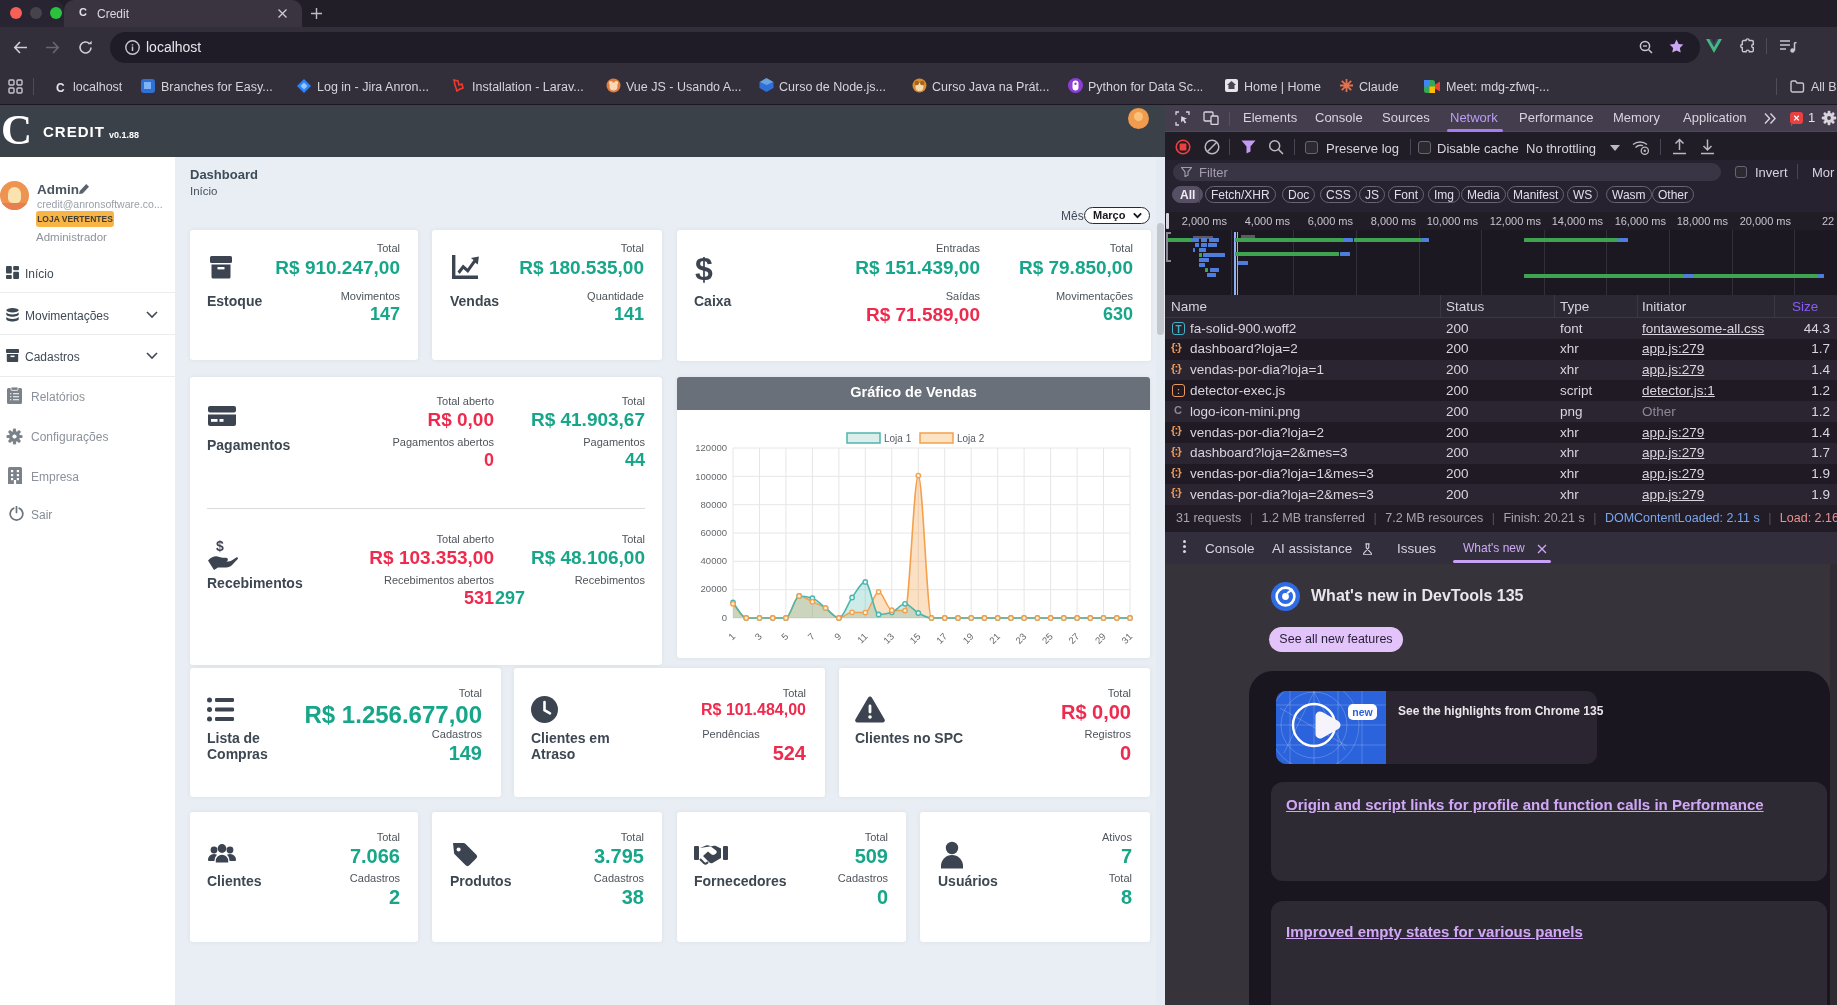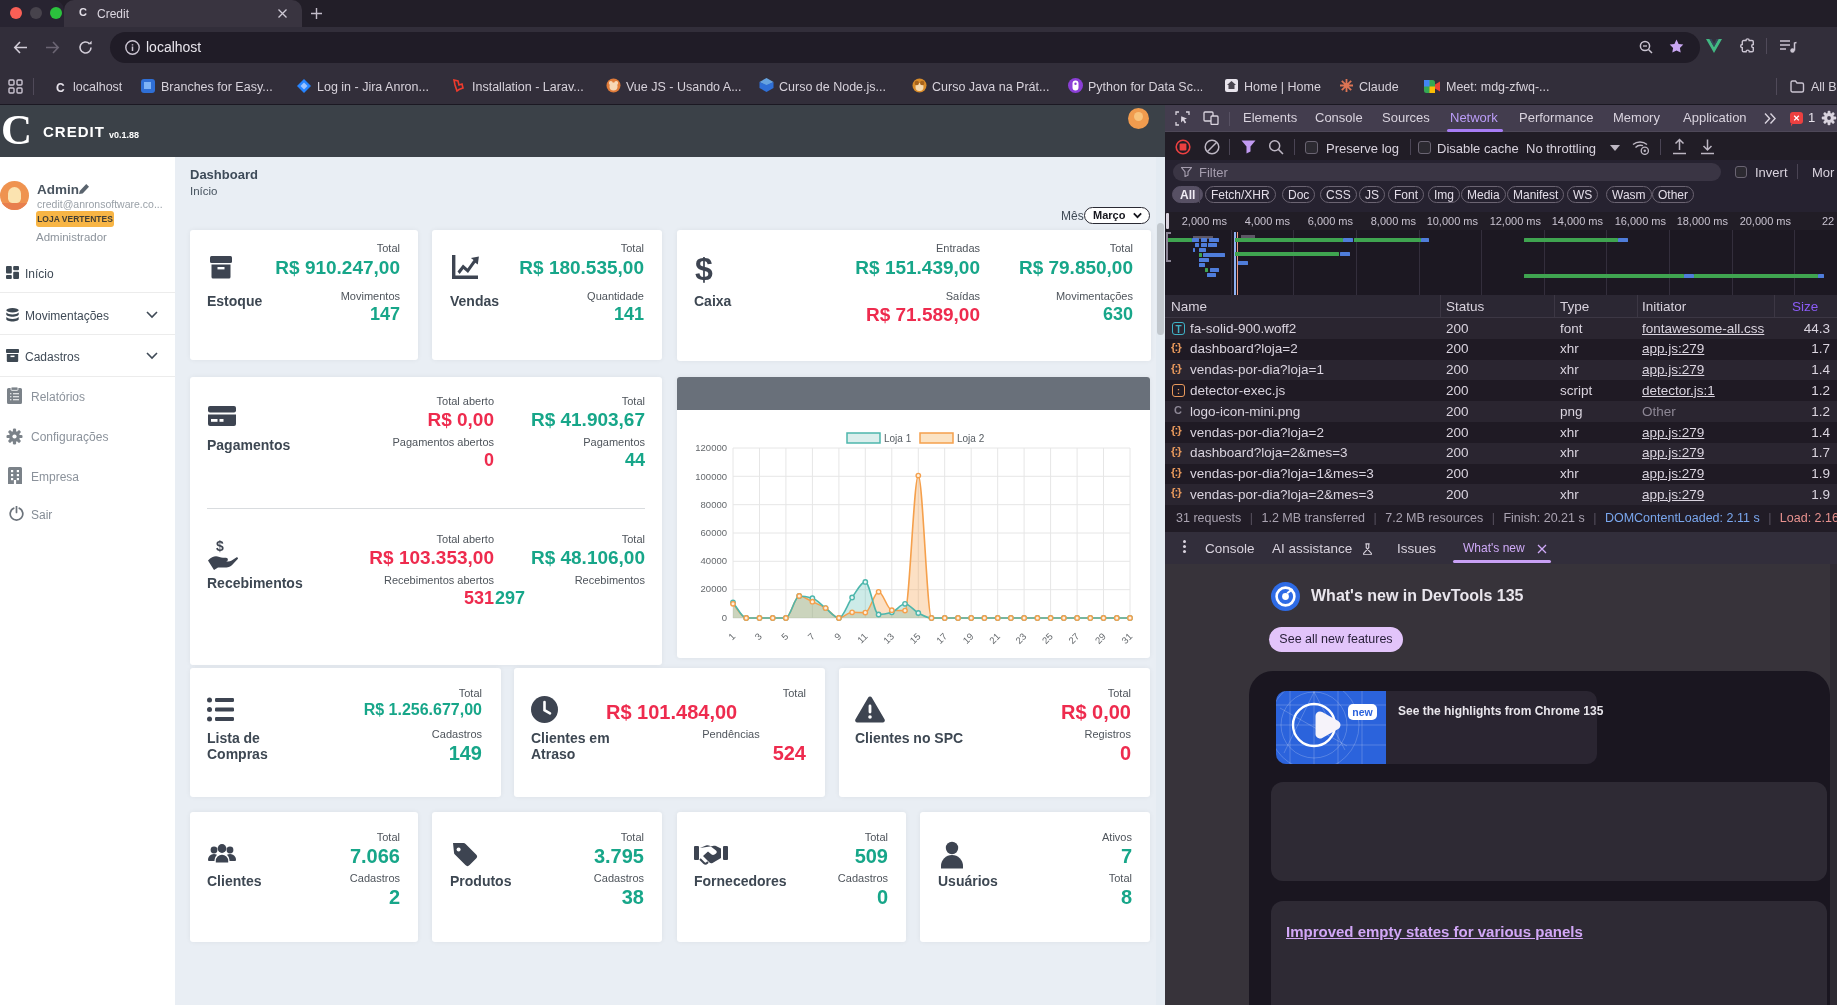--- a/index.html
+++ b/index.html
@@ -357,20 +357,21 @@
 <div class="abs red" style="left:294px;top:547px;width:200px;text-align:right;font-size:19px;">R$ 103.353,00</div>
 <div class="abs tl-label" style="left:344px;top:574px;width:150px;text-align:right;">Recebimentos abertos</div>
 <div class="abs red" style="left:344px;top:588px;width:150px;text-align:right;font-size:18px;">531</div>
 <div class="abs tl-label" style="left:495px;top:533px;width:150px;text-align:right;">Total</div>
 <div class="abs teal" style="left:445px;top:547px;width:200px;text-align:right;font-size:19px;">R$ 48.106,00</div>
 <div class="abs tl-label" style="left:495px;top:574px;width:150px;text-align:right;">Recebimentos</div>
 <div class="abs teal" style="left:495px;top:588px;width:150px;text-align:left;font-size:18px;">297</div>
 
 <div class="card" style="left:677px;top:377px;width:473px;height:281px;"></div>
 <div class="abs" style="left:677px;top:377px;width:473px;height:33px;background:#69707a;border-radius:3px 3px 0 0;"></div>
+<div class="abs" style="left:677px;top:384px;width:473px;text-align:center;font-size:14.5px;font-weight:bold;color:#fff;">Gráfico de Vendas</div>
 <svg class="abs" style="left:677px;top:410px;" width="473" height="247" viewBox="0 0 473 247">
 <rect x="170" y="23" width="33" height="10" fill="#dbeeec" stroke="#4db6ac" stroke-width="1.5"></rect>
       <text x="207" y="32" font-size="10" fill="#555b61">Loja 1</text>
 <rect x="243" y="23" width="33" height="10" fill="#fbe3c4" stroke="#f5a04c" stroke-width="1.5"></rect>
       <text x="280" y="32" font-size="10" fill="#555b61">Loja 2</text>
 <g stroke="#e6e6e6" stroke-width="1">
 <path d="M56 38H453M56 66.3H453M56 94.7H453M56 123H453M56 151.3H453M56 179.7H453M56 208H453"></path>
 <path d="M56 38V208M82.5 38V208M108.9 38V208M135.4 38V208M161.9 38V208M188.3 38V208M214.8 38V208M241.3 38V208M267.7 38V208M294.2 38V208M320.7 38V208M347.1 38V208M373.6 38V208M400.1 38V208M426.5 38V208M453 38V208"></path>
 </g>
 <g font-size="9.5" fill="#65696d" text-anchor="end">
@@ -478,32 +479,32 @@
         <circle cx="2.5" cy="3" r="2.5"></circle>
         <circle cx="2.5" cy="12.5" r="2.5"></circle>
         <circle cx="2.5" cy="22" r="2.5"></circle>
         <rect x="8" y="1" width="19" height="4" rx="1.2"></rect>
         <rect x="8" y="10.5" width="19" height="4" rx="1.2"></rect>
         <rect x="8" y="20" width="19" height="4" rx="1.2"></rect>
       </g>
     </svg>
 <div class="abs cardtitle" style="left:207px;top:730px;">Lista de<br>Compras</div>
 <div class="abs tl-label" style="left:332px;top:687px;width:150px;text-align:right;">Total</div>
-<div class="abs teal" style="left:282px;top:701px;width:200px;text-align:right;font-size:16px;">R$ 1.256.677,00</div>
+<div class="abs teal" style="left:282px;top:701px;width:200px;text-align:right;font-size:24px;">R$ 1.256.677,00</div>
 <div class="abs tl-label" style="left:332px;top:728px;width:150px;text-align:right;">Cadastros</div>
 <div class="abs teal" style="left:332px;top:742px;width:150px;text-align:right;font-size:20px;">149</div>
 
 <div class="card" style="left:514px;top:668px;width:311px;height:129px;"></div>
 <svg class="abs" style="left:531px;top:696px;" width="27" height="27" viewBox="0 0 27 27">
       <circle cx="13.5" cy="13.5" r="13.5" fill="#3d4451"></circle>
       <path d="M13.5 6v8.2l5.5 3.2" stroke="#fff" stroke-width="2.6" fill="none" stroke-linecap="round"></path>
     </svg>
 <div class="abs cardtitle" style="left:531px;top:730px;">Clientes em<br>Atraso</div>
 <div class="abs tl-label" style="left:656px;top:687px;width:150px;text-align:right;">Total</div>
-<div class="abs red" style="left:606px;top:701px;width:200px;font-size:20px;">R$ 101.484,00</div>
+<div class="abs red" style="left:606px;top:701px;width:200px;text-align:right;font-size:16px;">R$ 101.484,00</div>
 <div class="abs tl-label" style="left:656px;top:728px;width:150px;text-align:center;">Pendências</div>
 <div class="abs red" style="left:656px;top:742px;width:150px;text-align:right;font-size:20px;">524</div>
 
 <div class="card" style="left:839px;top:668px;width:311px;height:129px;"></div>
 <svg class="abs" style="left:855px;top:696px;" width="30" height="27" viewBox="0 0 30 27">
       <path d="M13.2 1.5a2.1 2.1 0 0 1 3.6 0l12.7 21.8a2.1 2.1 0 0 1-1.8 3.2H2.3a2.1 2.1 0 0 1-1.8-3.2z" fill="#3d4451"></path>
       <rect x="13.6" y="8.5" width="2.8" height="9" rx="1.4" fill="#fff"></rect>
       <circle cx="15" cy="21" r="1.8" fill="#fff"></circle>
     </svg>
 <div class="abs cardtitle" style="left:855px;top:730px;">Clientes no SPC</div>
@@ -873,15 +874,16 @@
           <circle cx="38" cy="34" r="45"></circle>
           <path d="M38 1L8 62M38 1l31 58M4 17l67 38"></path>
         </g>
         <circle cx="38" cy="34" r="21" fill="none" stroke="#fff" stroke-width="2.4"></circle>
         <path d="M44 25 L60 34 L44 43 Z" fill="#f6f3fa" stroke="#f6f3fa" stroke-width="9" stroke-linejoin="round"></path>
       </svg>
 </div>
 <div class="abs" style="left:1348px;top:704px;width:29px;height:16px;background:#fff;border-radius:5px;color:#2b63dc;font-size:10.5px;font-weight:bold;text-align:center;line-height:16px;">new</div>
 <div class="abs" style="left:1398px;top:704px;font-size:12px;font-weight:bold;color:#e9e6ec;">See the highlights from Chrome 135</div>
 <div class="abs" style="left:1271px;top:782px;width:556px;height:99px;background:#2e2a34;border-radius:12px;"></div>
+<div class="abs" style="left:1286px;top:796px;font-size:15px;font-weight:bold;color:#d2a7f7;text-decoration:underline;">Origin and script links for profile and function calls in Performance</div>
 <div class="abs" style="left:1271px;top:901px;width:556px;height:104px;background:#2e2a34;border-radius:12px 12px 0 0;"></div>
 <div class="abs" style="left:1286px;top:923px;font-size:15px;font-weight:bold;color:#d2a7f7;text-decoration:underline;">Improved empty states for various panels</div>
 </div>
 
 </body></html>

